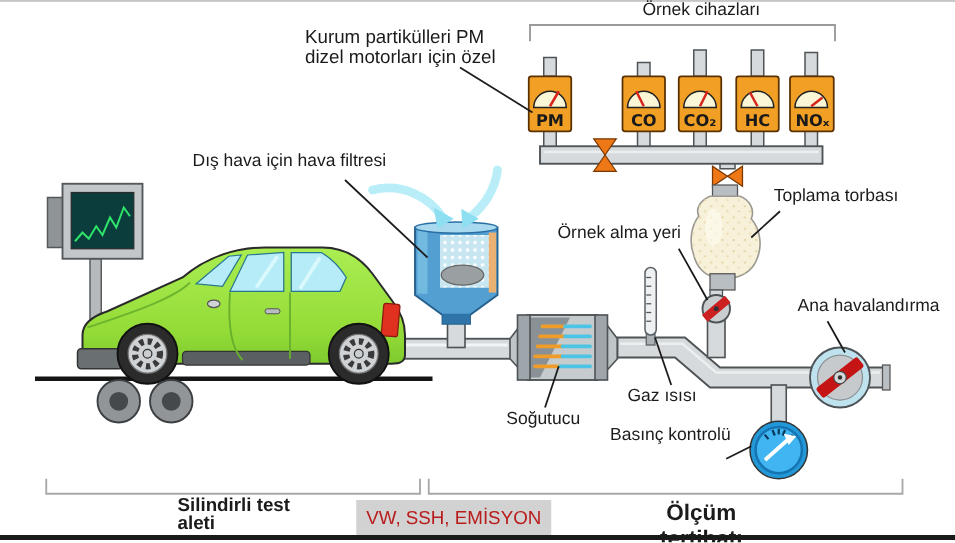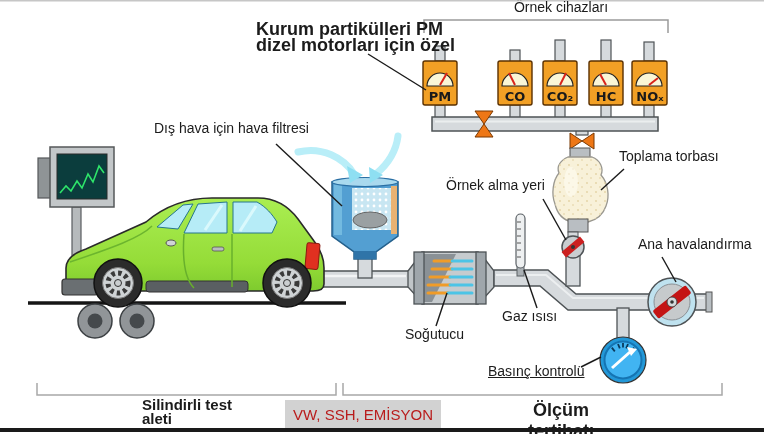--- a/index.html
+++ b/index.html
@@ -2,21 +2,21 @@
 <html><head>
 <meta charset="utf-8">
 <style>
   html,body{margin:0;padding:0;background:#fff;}
   #stage{position:relative;width:764px;height:434px;background:#ffffff;overflow:hidden;
          font-family:"Liberation Sans",sans-serif;color:#1b1b1b;}
   #art{position:absolute;left:0;top:0;}
   .lbl{position:absolute;font-size:14px;line-height:15px;white-space:nowrap;}
   #vw-box{position:absolute;left:285px;top:400px;width:156px;height:28px;background:#d2d2d2;
           display:flex;align-items:center;justify-content:center;font-size:15px;color:#b91c1c;}
-  #soot-note{position:absolute;left:256px;top:22px;font-size:18px;line-height:15.5px;font-weight:bold;}
+  #soot-note{position:absolute;left:244px;top:22px;font-size:15px;line-height:15.5px;}
   #devices-title{position:absolute;left:506px;top:0px;width:110px;text-align:center;font-size:14px;}
   #rig-caption{position:absolute;left:500px;top:400px;width:122px;text-align:center;font-weight:bold;font-size:18px;}
   #test-caption{position:absolute;left:118px;top:398px;font-weight:bold;font-size:15px;line-height:14px;margin-left:24px;}
 </style>
 </head>
 <body>
 
 <div id="stage">
 
 <svg id="art" width="764" height="434" viewBox="0 0 764 434">
@@ -265,21 +265,21 @@
   <div>Kurum partikülleri PM</div>
   <div>dizel motorları için özel</div>
 </div>
 
 <div id="devices-title" class="lbl">Örnek cihazları</div>
 <div class="lbl" style="left:154px;top:121px;">Dış hava için hava filtresi</div>
 <div class="lbl" style="left:446px;top:178px;">Örnek alma yeri</div>
 <div class="lbl" style="left:619px;top:149px;">Toplama torbası</div>
 <div class="lbl" style="left:627px;top:237px;margin-left:11px;">Ana havalandırma</div>
 <div class="lbl" style="left:502px;top:309px;">Gaz ısısı</div>
-<div class="lbl" style="left:488px;top:364px;text-decoration:underline;">Basınç kontrolü</div>
+<div class="lbl" style="left:488px;top:340px;">Basınç kontrolü</div>
 <div class="lbl" style="left:405px;top:327px;">Soğutucu</div>
 
 <div id="test-caption">
   <div>Silindirli test</div>
   <div>aleti</div>
 </div>
 <div id="vw-box">VW, SSH, EMİSYON</div>
 <div id="rig-caption">Ölçüm tertibatı</div>
 
 </div>

